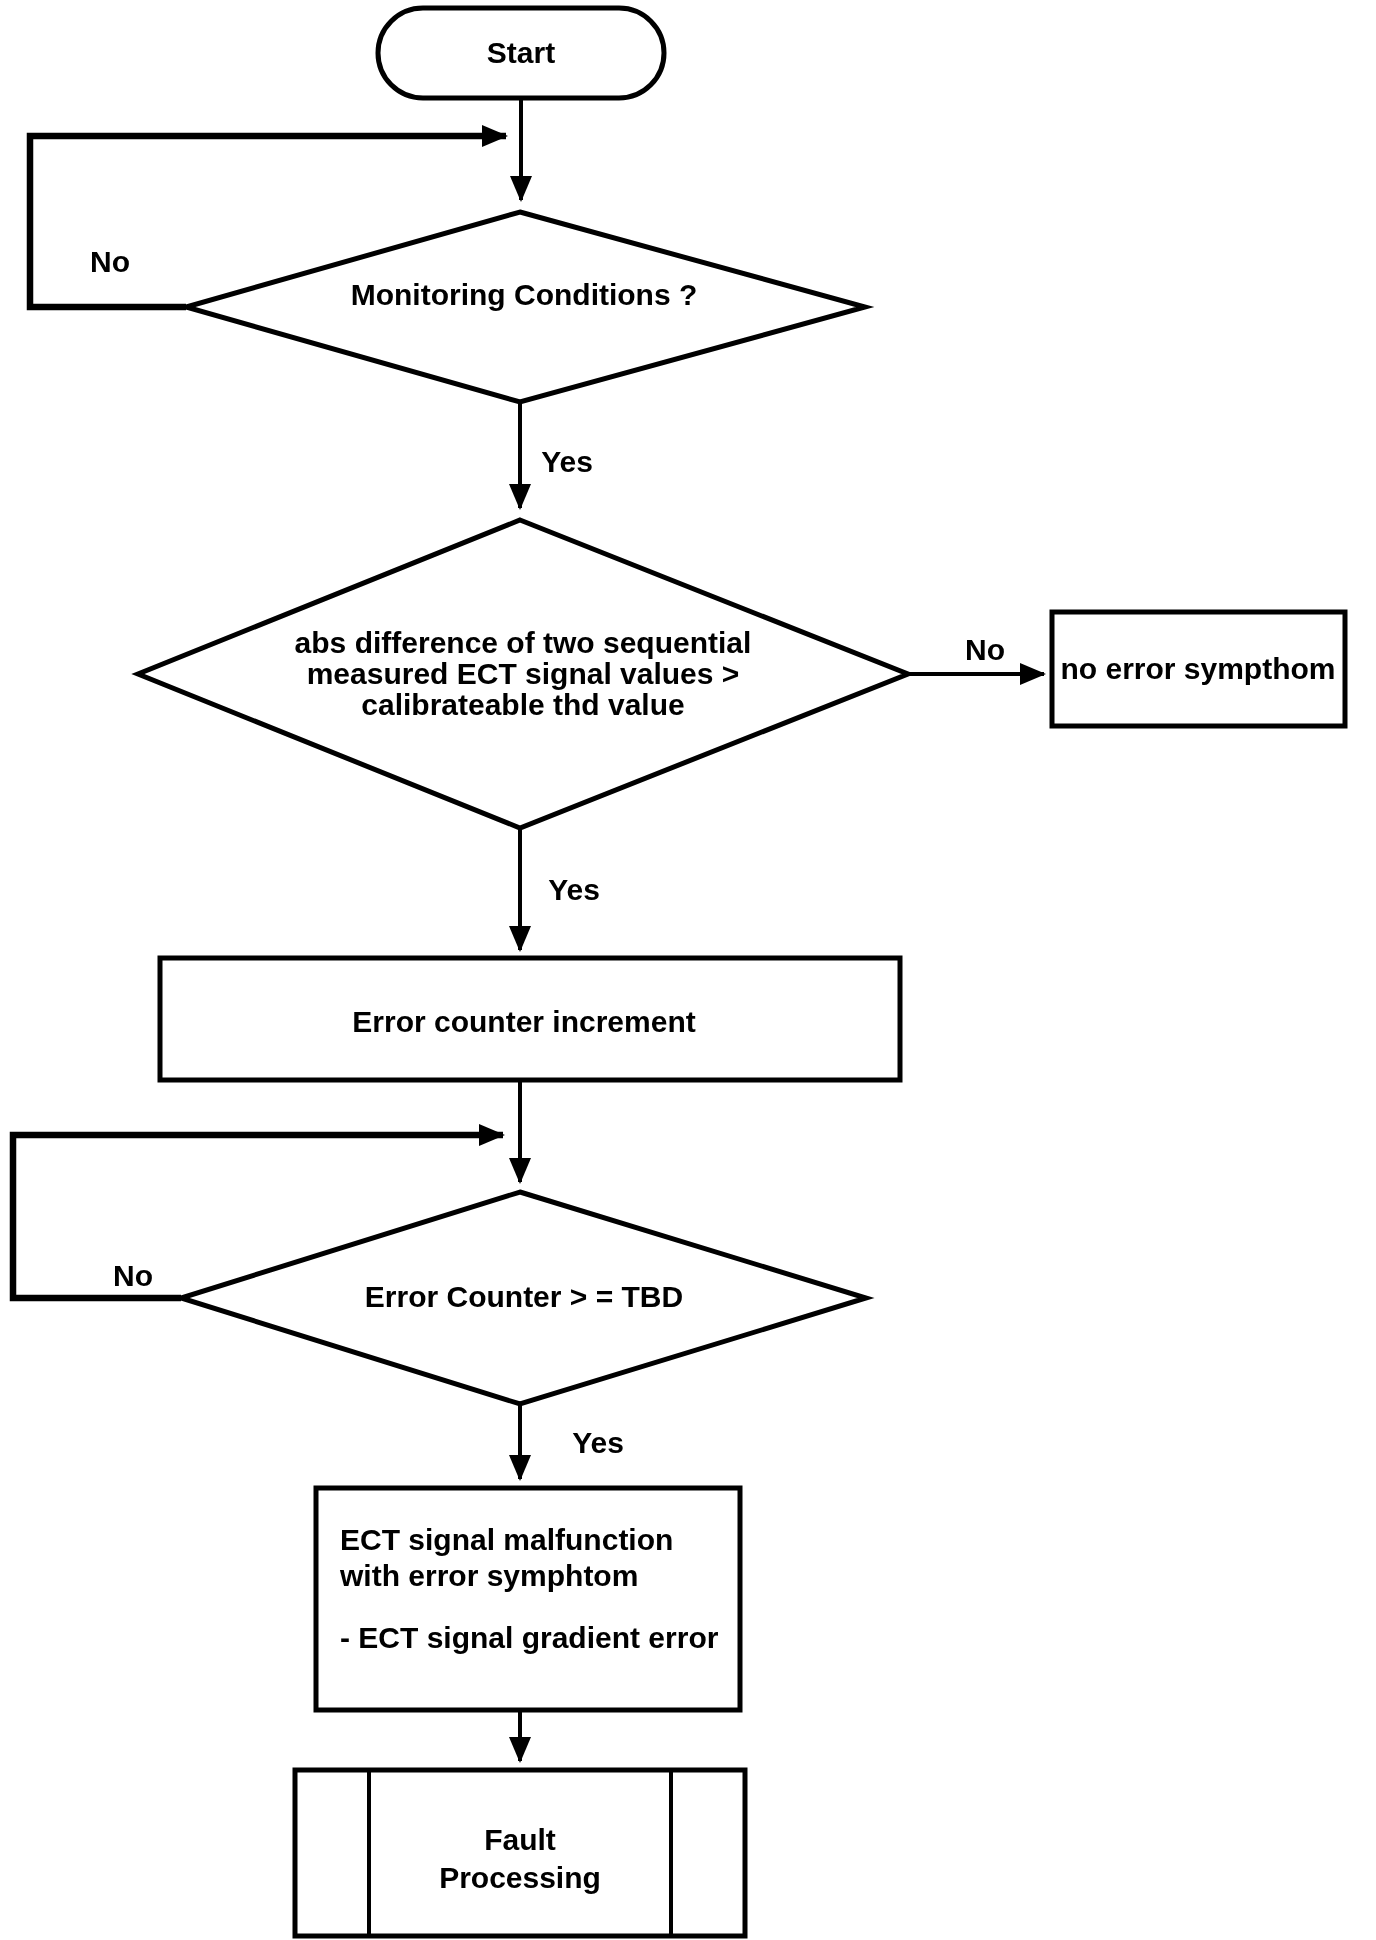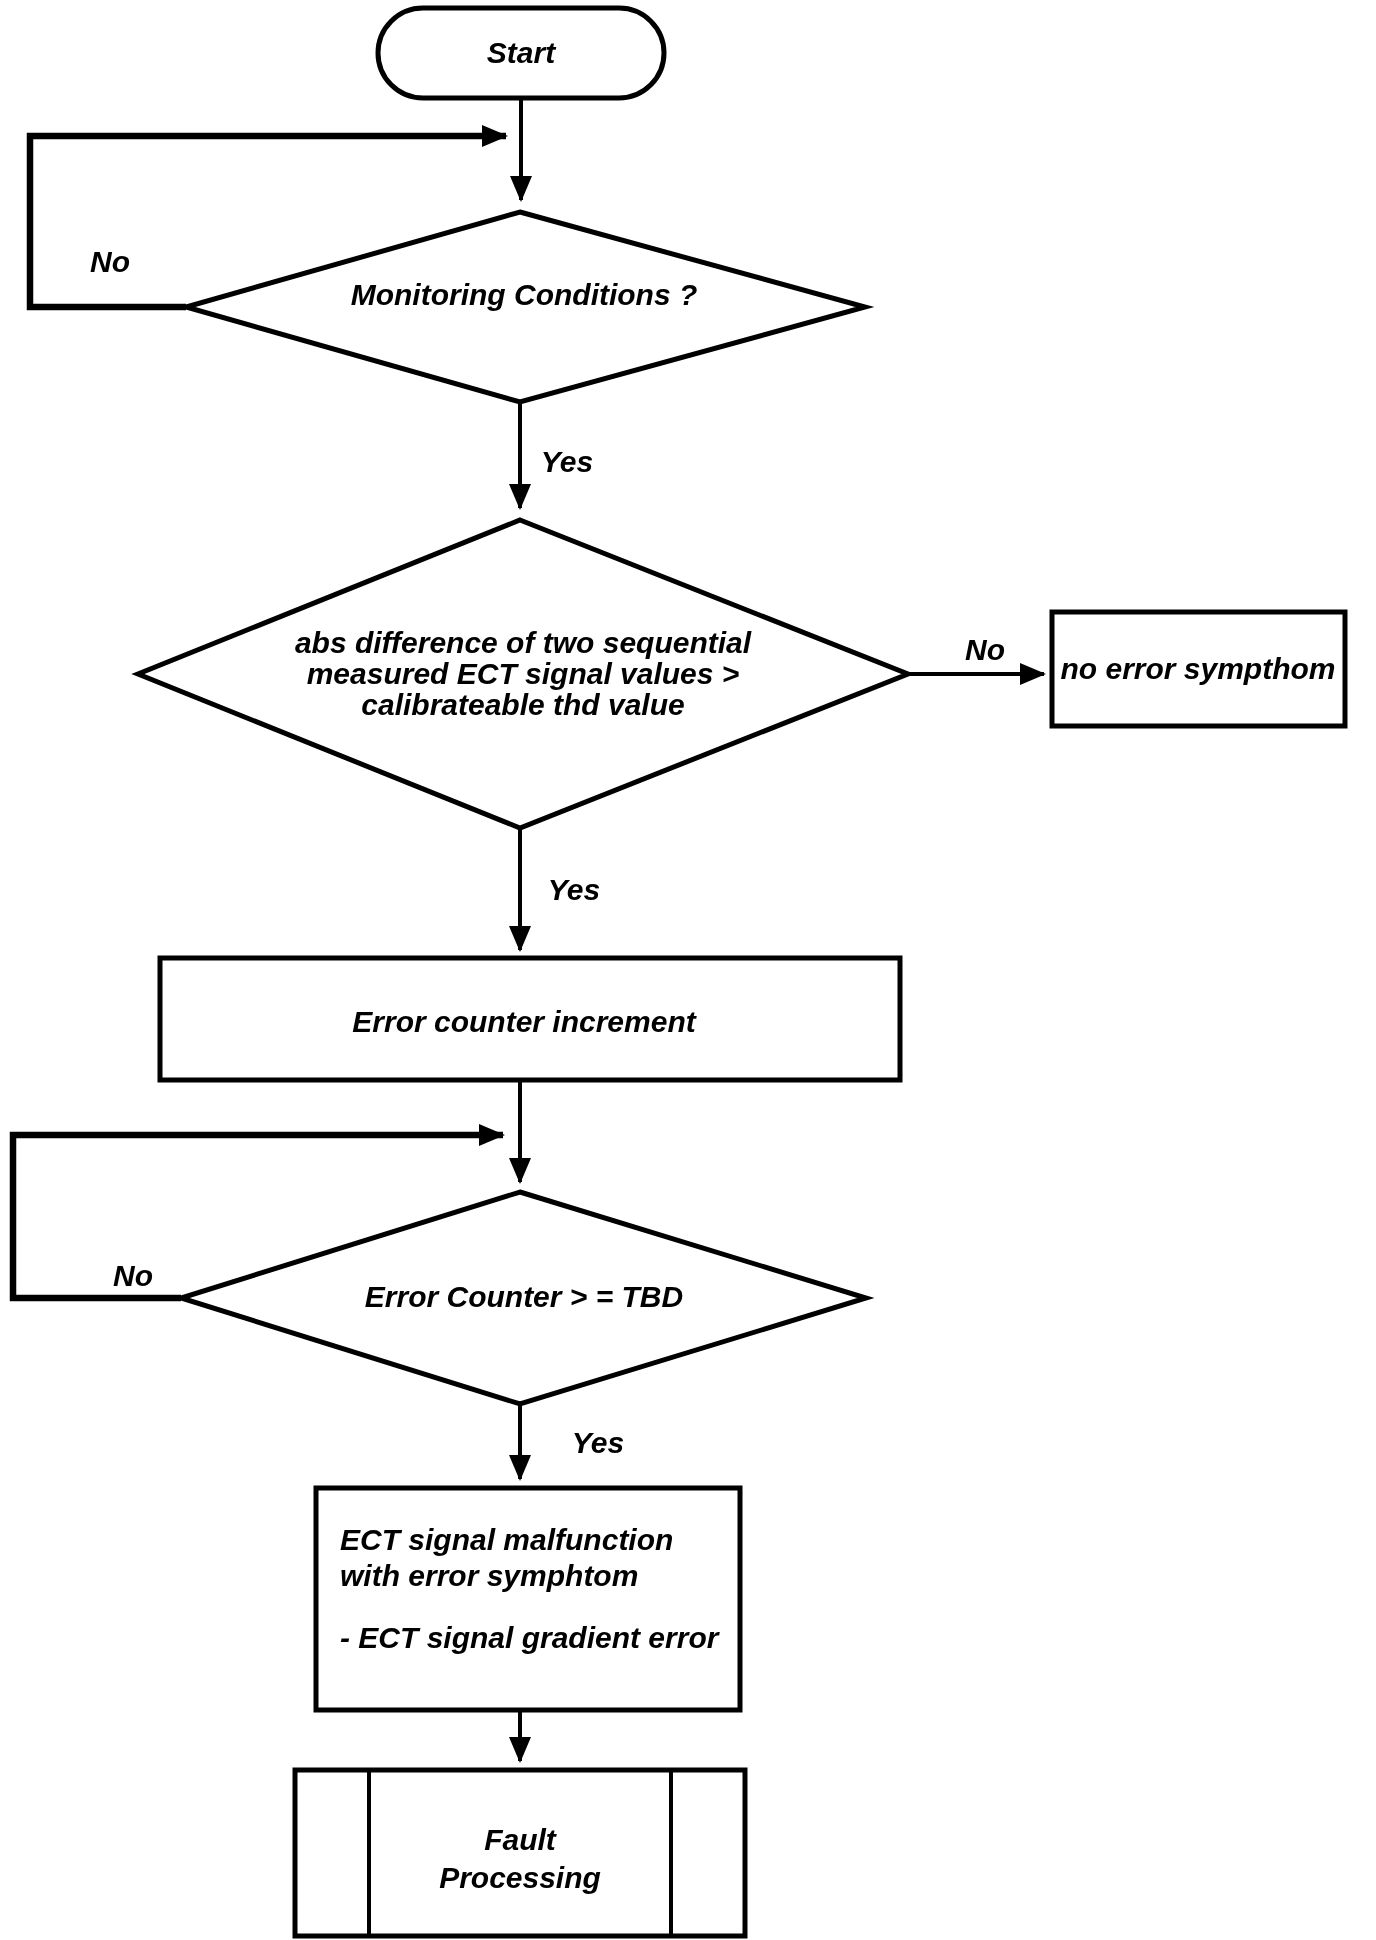--- a/index.html
+++ b/index.html
@@ -9,21 +9,20 @@
   html,body{
     margin:0;
     padding:0;
     background:var(--paper);
   }
   .page{
     width:1376px;
     height:1940px;
     background:var(--paper);
     position:relative;
-    font-style:italic;
   }
   svg{display:block}
   .shape{
     fill:var(--paper);
     stroke:var(--ink);
     stroke-width:5;
   }
   .connector{
     fill:none;
     stroke:var(--ink);

